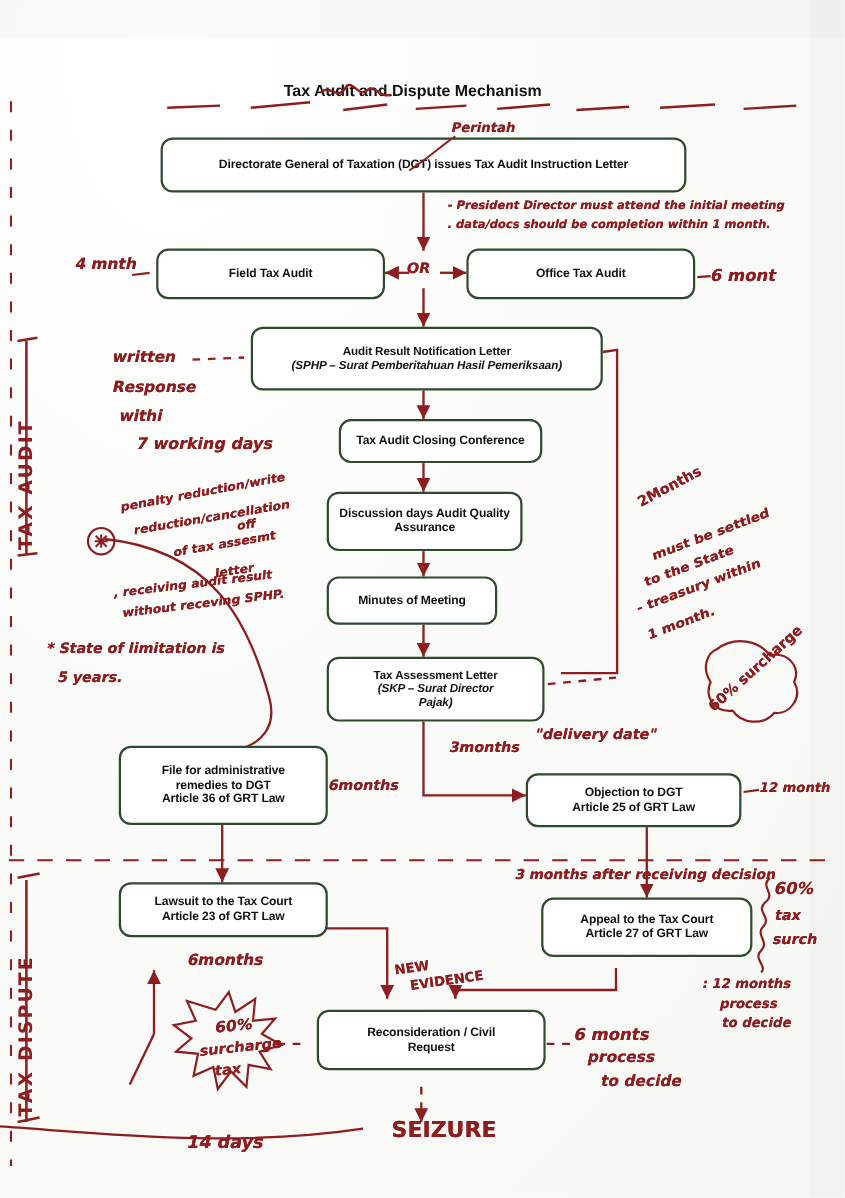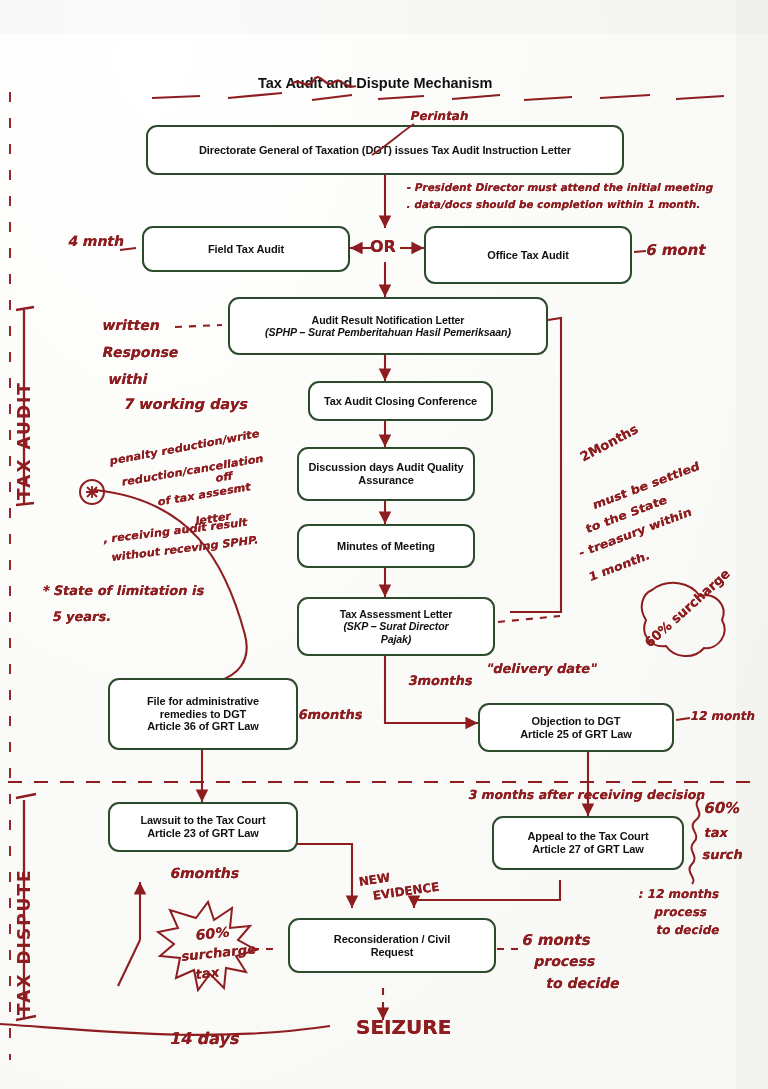--- a/index.html
+++ b/index.html
@@ -144,21 +144,21 @@
     <div>Directorate General of Taxation (DGT) issues Tax Audit Instruction Letter</div>
   </div>
 </div>
 
 <div class="box f11" style="left:142px;top:226px;width:208px;height:46px;">
   <div class="t">
       <div>Field Tax Audit</div>
     </div>
 </div>
 
-<div class="box f11" style="left:424px;top:226px;width:208px;height:58px;">
+<div class="box f11" style="left:424px;top:226px;width:208px;height:46px;">
   <div class="t">
       <div>Office Tax Audit</div>
     </div>
 </div>
 
 <div class="box f105" style="left:228px;top:297px;width:320px;height:58px;">
   <div class="t">
     <div>Audit Result Notification Letter</div>
     <div class="sub">(SPHP – Surat Pemberitahuan Hasil Pemeriksaan)</div>
   </div>
@@ -170,21 +170,21 @@
     </div>
 </div>
 
 <div class="box f11" style="left:297px;top:447px;width:178px;height:54px;">
   <div class="t">
     <div>Discussion days Audit Quality</div>
     <div>Assurance</div>
   </div>
 </div>
 
-<div class="box f11" style="left:297px;top:524px;width:178px;height:44px;">
+<div class="box f11" style="left:297px;top:524px;width:155px;height:44px;">
   <div class="t">
       <div>Minutes of Meeting</div>
     </div>
 </div>
 
 <div class="box f105" style="left:297px;top:597px;width:198px;height:59px;align-items:center;">
   <div class="t">
     <div>Tax Assessment Letter</div>
     <div class="sub">(SKP – Surat Director</div>
     <div class="sub">Pajak)</div>
@@ -242,21 +242,21 @@
   </svg>
 
 <div class="hw sk" style="left:408px;top:182px;font-size:10.5px;">- President Director must attend the initial meeting</div>
 <div class="hw sk" style="left:408px;top:199px;font-size:10.5px;">. data/docs should be completion within 1 month.</div>
 
 <div class="hw sk" style="left:70px;top:234px;font-size:14px;">4 mnth</div>
 <svg class="layer">
     <path d="M120,250 L136,248" stroke="#8e1d20" stroke-width="2" fill="none"></path>
   </svg>
 
-<div class="hw" style="left:370px;top:238px;font-size:16px;">OR</div>
+<div class="hw" style="left:370px;top:238px;font-size:13px;font-style:italic;">OR</div>
 
 <div class="hw sk" style="left:648px;top:242px;font-size:15px;">6 mont</div>
 <svg class="layer">
     <path d="M634,252 L646,251" stroke="#8e1d20" stroke-width="2" fill="none"></path>
   </svg>
 
 <div class="hw sk" style="left:104px;top:318px;font-size:14px;">written</div>
 <div class="hw sk" style="left:104px;top:345px;font-size:14px;">Response</div>
 <div class="hw sk" style="left:110px;top:372px;font-size:14px;">withi</div>
 <div class="hw sk" style="left:126px;top:396px;font-size:14.5px;">7 working days</div>

